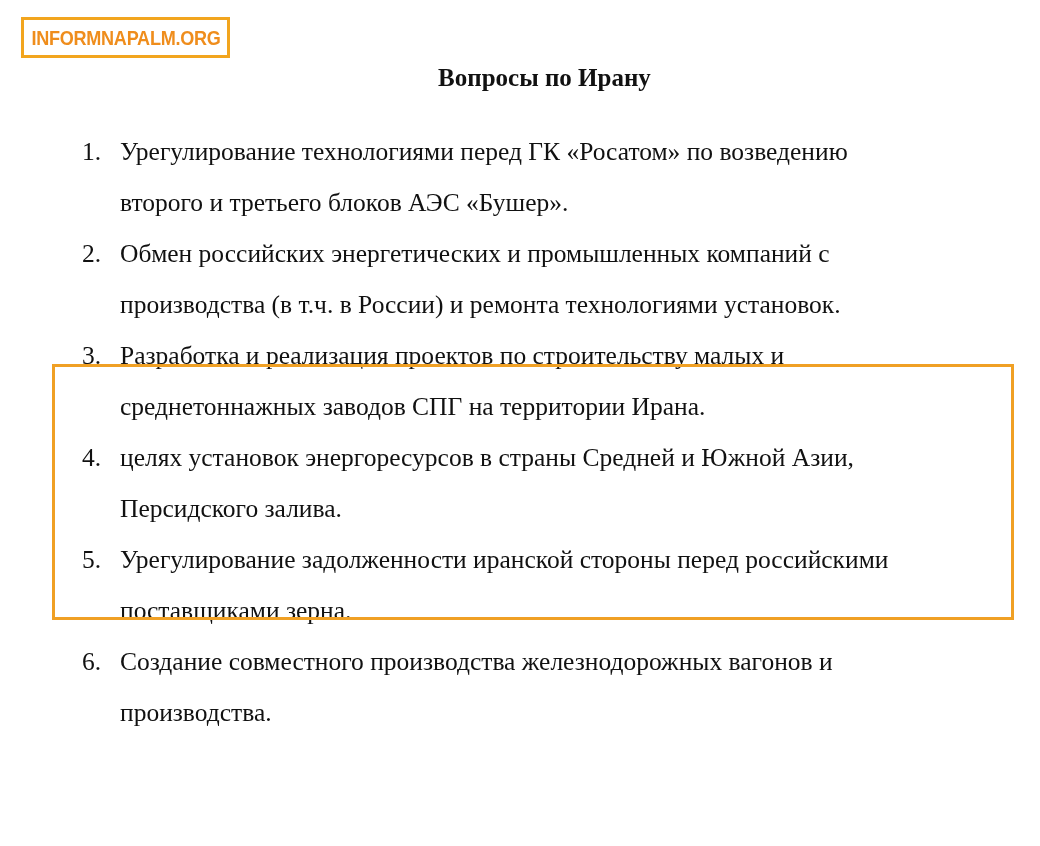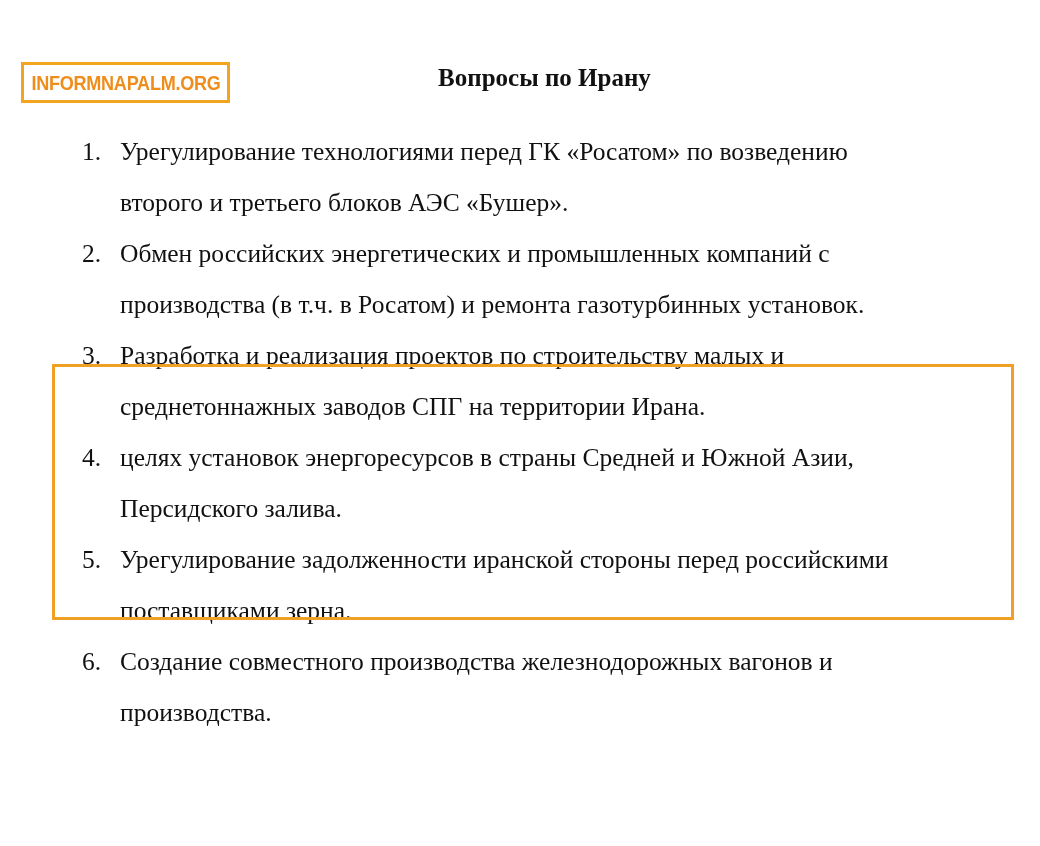--- a/index.html
+++ b/index.html
@@ -20,21 +20,20 @@
       left: 21px;
       top: 17px;
       width: 203px;
       height: 35px;
       border: 3px solid #f2a51e;
       box-sizing: content-box;
       display: flex;
       align-items: center;
       justify-content: center;
       background: #ffffff;
-      margin-top: 45px;
     }
     .logo-text {
       font-family: "Liberation Sans", "DejaVu Sans", sans-serif;
       font-weight: bold;
       font-size: 21px;
       letter-spacing: -0.3px;
       color: #ef8d1c;
       transform: scaleX(0.86);
       white-space: nowrap;
     }
@@ -95,21 +94,21 @@
 
 <ol class="list">
   <li class="item">
     <span class="item-num">1.</span>
     <span class="item-line">Урегулирование технологиями перед ГК «Росатом» по возведению</span>
     <span class="item-line">второго и третьего блоков АЭС «Бушер».</span>
   </li>
   <li class="item">
     <span class="item-num">2.</span>
     <span class="item-line">Обмен российских энергетических и промышленных компаний с</span>
-    <span class="item-line">производства (в т.ч.  в Росатом) и ремонта газотурбинных установок.</span>
+    <span class="item-line">производства (в т.ч.  в России) и ремонта технологиями установок.</span>
   </li>
   <li class="item">
     <span class="item-num">3.</span>
     <span class="item-line">Разработка и реализация проектов по строительству малых и</span>
     <span class="item-line">среднетоннажных заводов СПГ на территории Ирана.</span>
   </li>
   <li class="item">
     <span class="item-num">4.</span>
     <span class="item-line">целях установок энергоресурсов в страны Средней и Южной Азии,</span>
     <span class="item-line">Персидского залива.</span>

